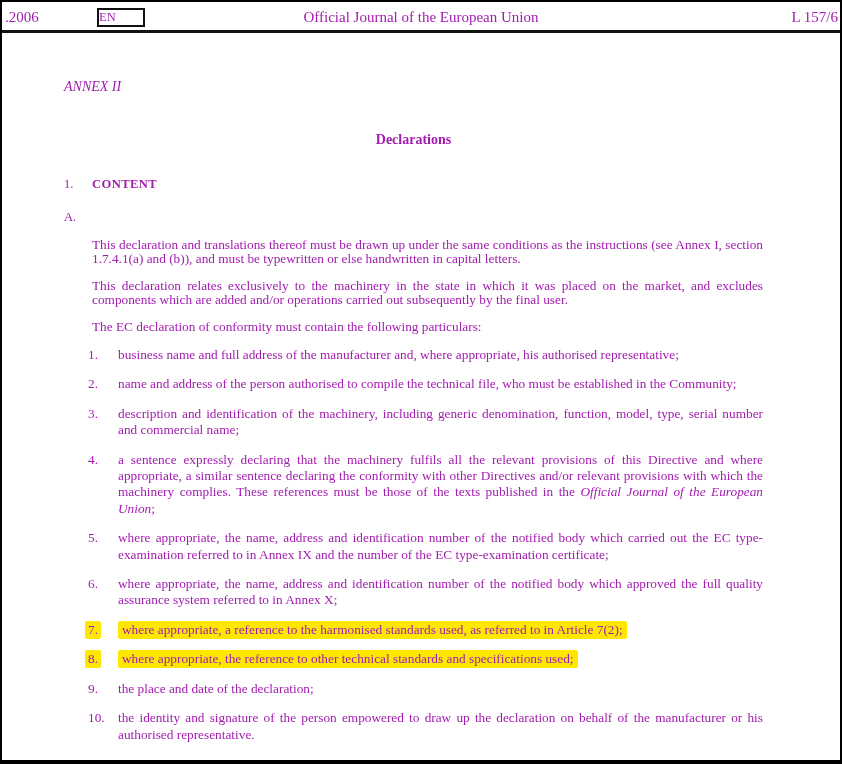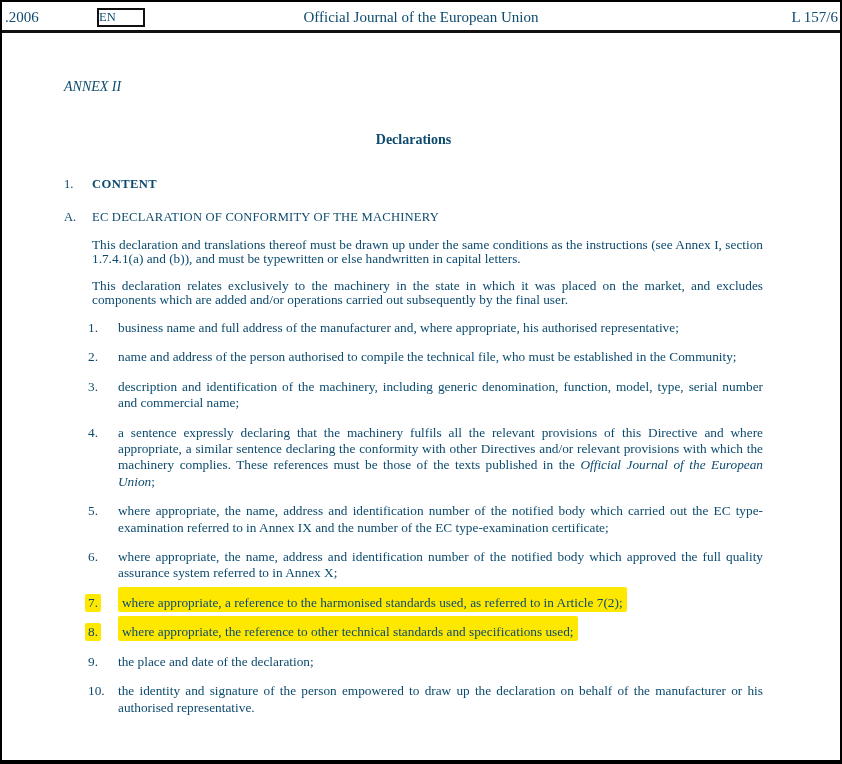--- a/index.html
+++ b/index.html
@@ -79,52 +79,52 @@
     margin-top: 13px;
     margin-left: 24px;
     font-size: 13.3px;
     line-height: 16.4px;
   }
   .item .num { width: 30px; flex: 0 0 30px; }
   .item .txt { flex: 1; text-align: justify; }
   .item .txt em { font-style: italic; }
 
   
-  .hl { padding: 8px 4px 2px 4px; border-radius: 2px; }
+  .hl { padding: 1px 4px 2px 4px; border-radius: 2px; }
   .num .hl { padding: 1px 3px 2px 3px; margin-left: -3px; }
 </style>
 </head>
 <body>
 
-<div class="page" style="color: #0c4a6e;">
+<div class="page" style="color: #a21caf;">
 
   <div class="hdr">
     <span class="hdr-date">.2006</span>
     <span class="en-box">EN</span>
     <span class="hdr-title">Official Journal of the European Union</span>
     <span class="hdr-page">L 157/6</span>
   </div>
 
   <div class="content">
 
     <div class="annex-title">ANNEX II</div>
     <div class="doc-title">Declarations</div>
 
     <div class="section-row">
       <span class="sec-num">1.</span>
       <span class="sec-title">CONTENT</span>
     </div>
 
     <div class="part-row">
       <span class="part-letter">A.</span>
-      <span class="part-title">EC DECLARATION OF CONFORMITY OF THE MACHINERY</span>
     </div>
 
     <p class="body">This declaration and translations thereof must be drawn up under the same conditions as the instructions (see Annex I, section 1.7.4.1(a) and (b)), and must be typewritten or else handwritten in capital letters.</p>
     <p class="body">This declaration relates exclusively to the machinery in the state in which it was placed on the market, and excludes components which are added and/or operations carried out subsequently by the final user.</p>
+    <p class="body">The EC declaration of conformity must contain the following particulars:</p>
 
     <div class="list">
 
       <div class="item">
         <span class="num"><span>1.</span></span>
         <span class="txt">business name and full address of the manufacturer and, where appropriate, his authorised representative;</span>
       </div>
 
       <div class="item">
         <span class="num"><span>2.</span></span>

